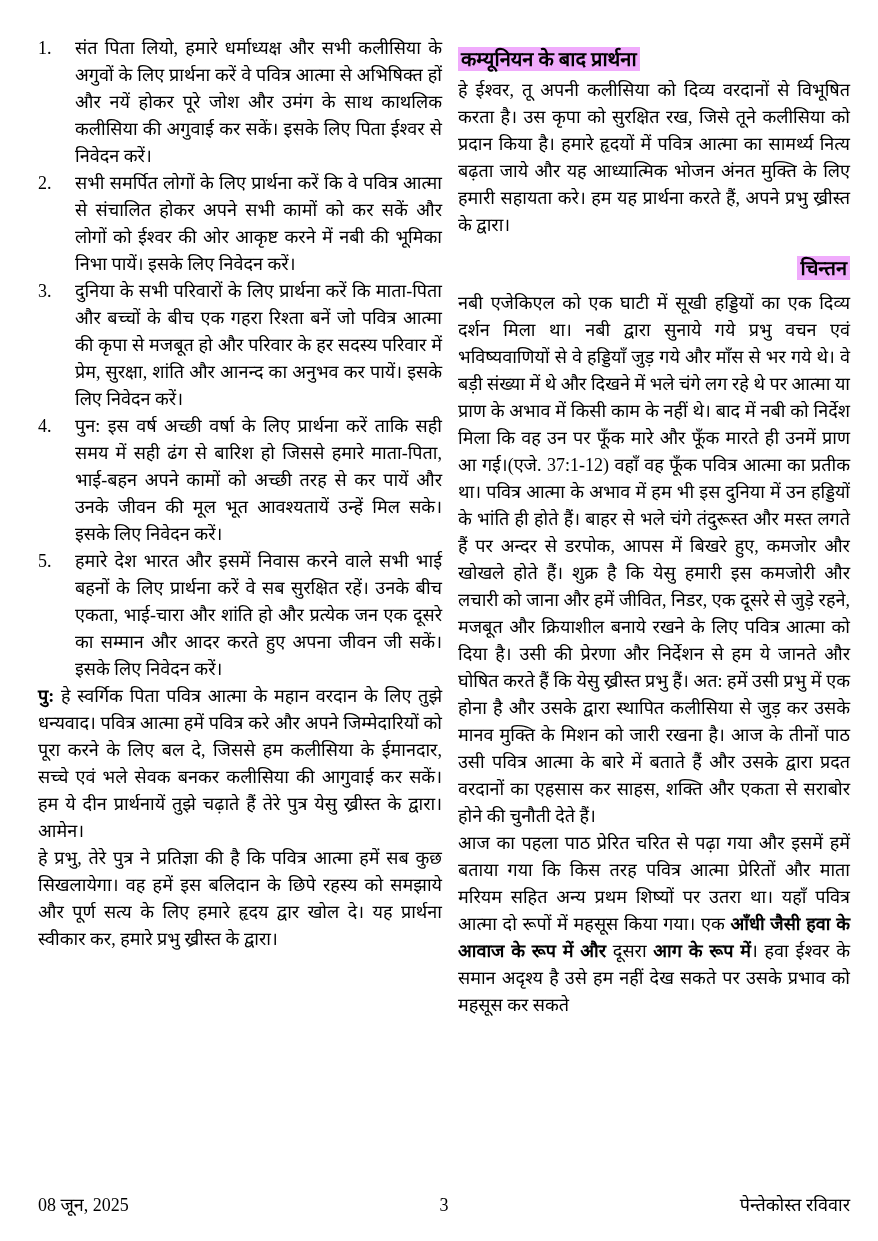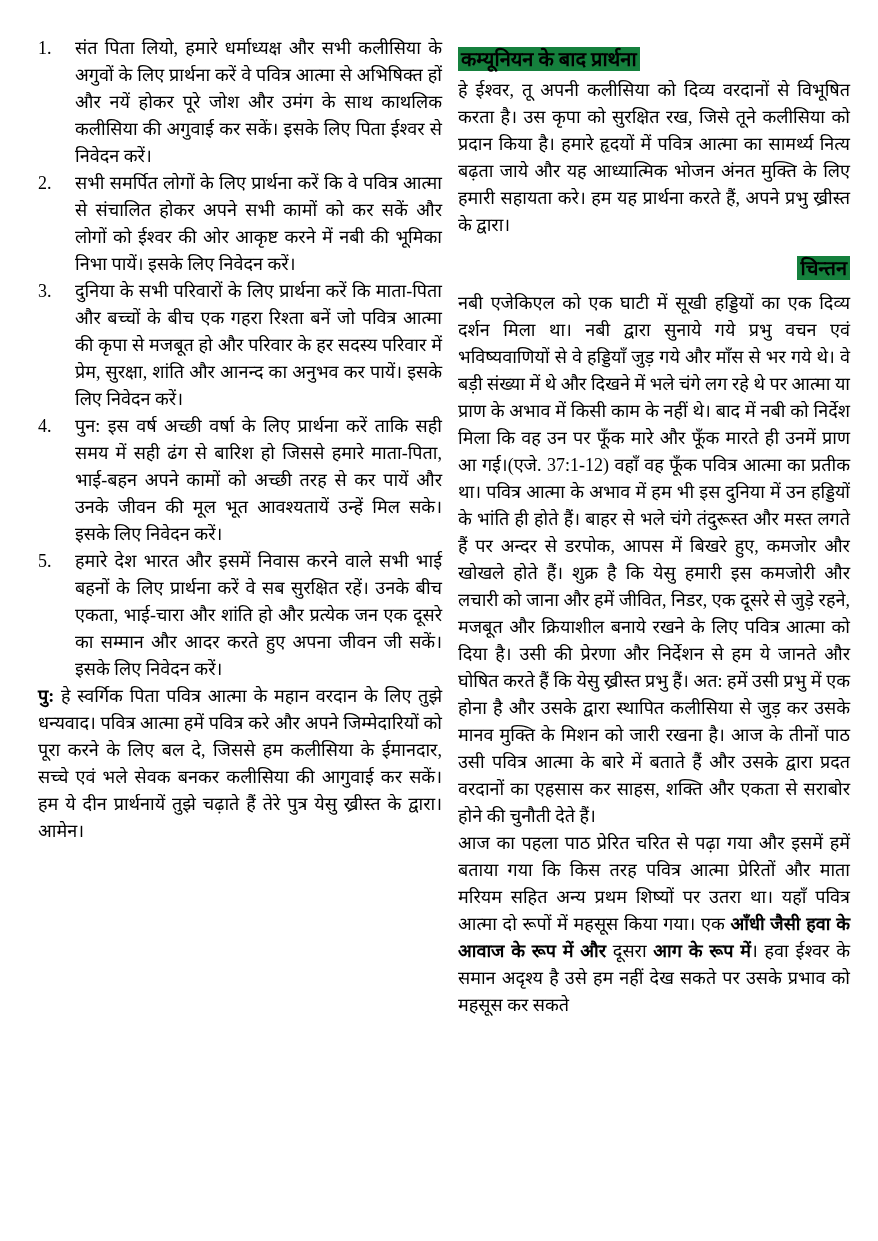--- a/index.html
+++ b/index.html
@@ -28,21 +28,21 @@
   .list-item { display:flex; }
   .list-item .num { flex:0 0 37px; }
   .list-item .txt { flex:1 1 auto; text-align:justify; }
 
   p.para { text-align:justify; }
   .lead-bold { font-weight:bold; }
 
   .heading-row { margin-top:9px; margin-bottom:2px; line-height:30px; }
   .heading-row.centered { text-align:right; }
   .hl {
-    background:#15803d;
+    background:#f0abfc;
     font-weight:bold;
     font-size:20px;
     padding:1px 3px;
   }
 
   .footer {
     position:absolute;
     left:38px; right:28px; top:1190px;
     height:30px;
     font-size:18px;
@@ -76,20 +76,21 @@
         <span class="num">4.</span>
         <div class="txt">पुन: इस वर्ष अच्छी वर्षा के लिए प्रार्थना करें ताकि सही समय में सही ढंग से बारिश हो जिससे हमारे माता-पिता, भाई-बहन अपने कामों को अच्छी तरह से कर पायें और उनके जीवन की मूल भूत आवश्यतायें उन्हें मिल सके। इसके लिए निवेदन करें।</div>
       </div>
       <div class="list-item">
         <span class="num">5.</span>
         <div class="txt">हमारे देश भारत और इसमें निवास करने वाले सभी भाई बहनों के लिए प्रार्थना करें वे सब सुरक्षित रहें। उनके बीच एकता, भाई-चारा और शांति हो और प्रत्येक जन एक दूसरे का सम्मान और आदर करते हुए अपना जीवन जी सकें। इसके लिए निवेदन करें।</div>
       </div>
 
       <p class="para"><span class="lead-bold">पु:</span><span> हे स्वर्गिक पिता पवित्र आत्मा के महान वरदान के लिए तुझे धन्यवाद। पवित्र आत्मा हमें पवित्र करे और अपने जिम्मेदारियों को पूरा करने के लिए बल दे, जिससे हम कलीसिया के ईमानदार, सच्चे एवं भले सेवक बनकर कलीसिया की आगुवाई कर सकें। हम ये दीन प्रार्थनायें तुझे चढ़ाते हैं तेरे पुत्र येसु ख्रीस्त के द्वारा। आमेन।</span></p>
 
+      <p class="para">हे प्रभु, तेरे पुत्र ने प्रतिज्ञा की है कि पवित्र आत्मा हमें सब कुछ सिखलायेगा। वह हमें इस बलिदान के छिपे रहस्य को समझाये और पूर्ण सत्य के लिए हमारे हृदय द्वार खोल दे। यह प्रार्थना स्वीकार कर, हमारे प्रभु ख्रीस्त के द्वारा।</p>
 
 
     </div>
 
     <div class="col col-right">
 
 
       <div class="heading-row">
         <span class="hl">कम्यूनियन के बाद प्रार्थना</span>
       </div>
@@ -99,13 +100,18 @@
         <span class="hl">चिन्तन</span>
       </div>
 
       <p class="para">नबी एजेकिएल को एक घाटी में सूखी हड्डियों का एक दिव्य दर्शन मिला था। नबी द्वारा सुनाये गये प्रभु वचन एवं भविष्यवाणियों से वे हड्डियाँ जुड़ गये और माँस से भर गये थे। वे बड़ी संख्या में थे और दिखने में भले चंगे लग रहे थे पर आत्मा या प्राण के अभाव में किसी काम के नहीं थे। बाद में नबी को निर्देश मिला कि वह उन पर फूँक मारे और फूँक मारते ही उनमें प्राण आ गई।(एजे. 37:1-12) वहाँ वह फूँक पवित्र आत्मा का प्रतीक था। पवित्र आत्मा के अभाव में हम भी इस दुनिया में उन हड्डियों के भांति ही होते हैं। बाहर से भले चंगे तंदुरूस्त और मस्त लगते हैं पर अन्दर से डरपोक, आपस में बिखरे हुए, कमजोर और खोखले होते हैं। शुक्र है कि येसु हमारी इस कमजोरी और लचारी को जाना और हमें जीवित, निडर, एक दूसरे से जुड़े रहने, मजबूत और क्रियाशील बनाये रखने के लिए पवित्र आत्मा को दिया है। उसी की प्रेरणा और निर्देशन से हम ये जानते और घोषित करते हैं कि येसु ख्रीस्त प्रभु हैं। अत: हमें उसी प्रभु में एक होना है और उसके द्वारा स्थापित कलीसिया से जुड़ कर उसके मानव मुक्ति के मिशन को जारी रखना है। आज के तीनों पाठ उसी पवित्र आत्मा के बारे में बताते हैं और उसके द्वारा प्रदत वरदानों का एहसास कर साहस, शक्ति और एकता से सराबोर होने की चुनौती देते हैं।</p>
 
       <p class="para"><span>आज का पहला पाठ प्रेरित चरित से पढ़ा गया और इसमें हमें बताया गया कि किस तरह पवित्र आत्मा प्रेरितों और माता मरियम सहित अन्य प्रथम शिष्यों पर उतरा था। यहाँ पवित्र आत्मा दो रूपों में महसूस किया गया। एक </span><span class="lead-bold">आँधी जैसी हवा के आवाज के रूप में और</span><span> दूसरा </span><span class="lead-bold">आग के रूप में</span><span>। हवा ईश्वर के समान अदृश्य है उसे हम नहीं देख सकते पर उसके प्रभाव को महसूस कर सकते</span></p>
 
     </div>
   </div>
 
+  <div class="footer">
+    <span class="date">08 जून, 2025</span>
+    <span class="page-num">3</span>
+    <span class="feast">पेन्तेकोस्त रविवार</span>
+  </div>
 </div>
 
 </body></html>

